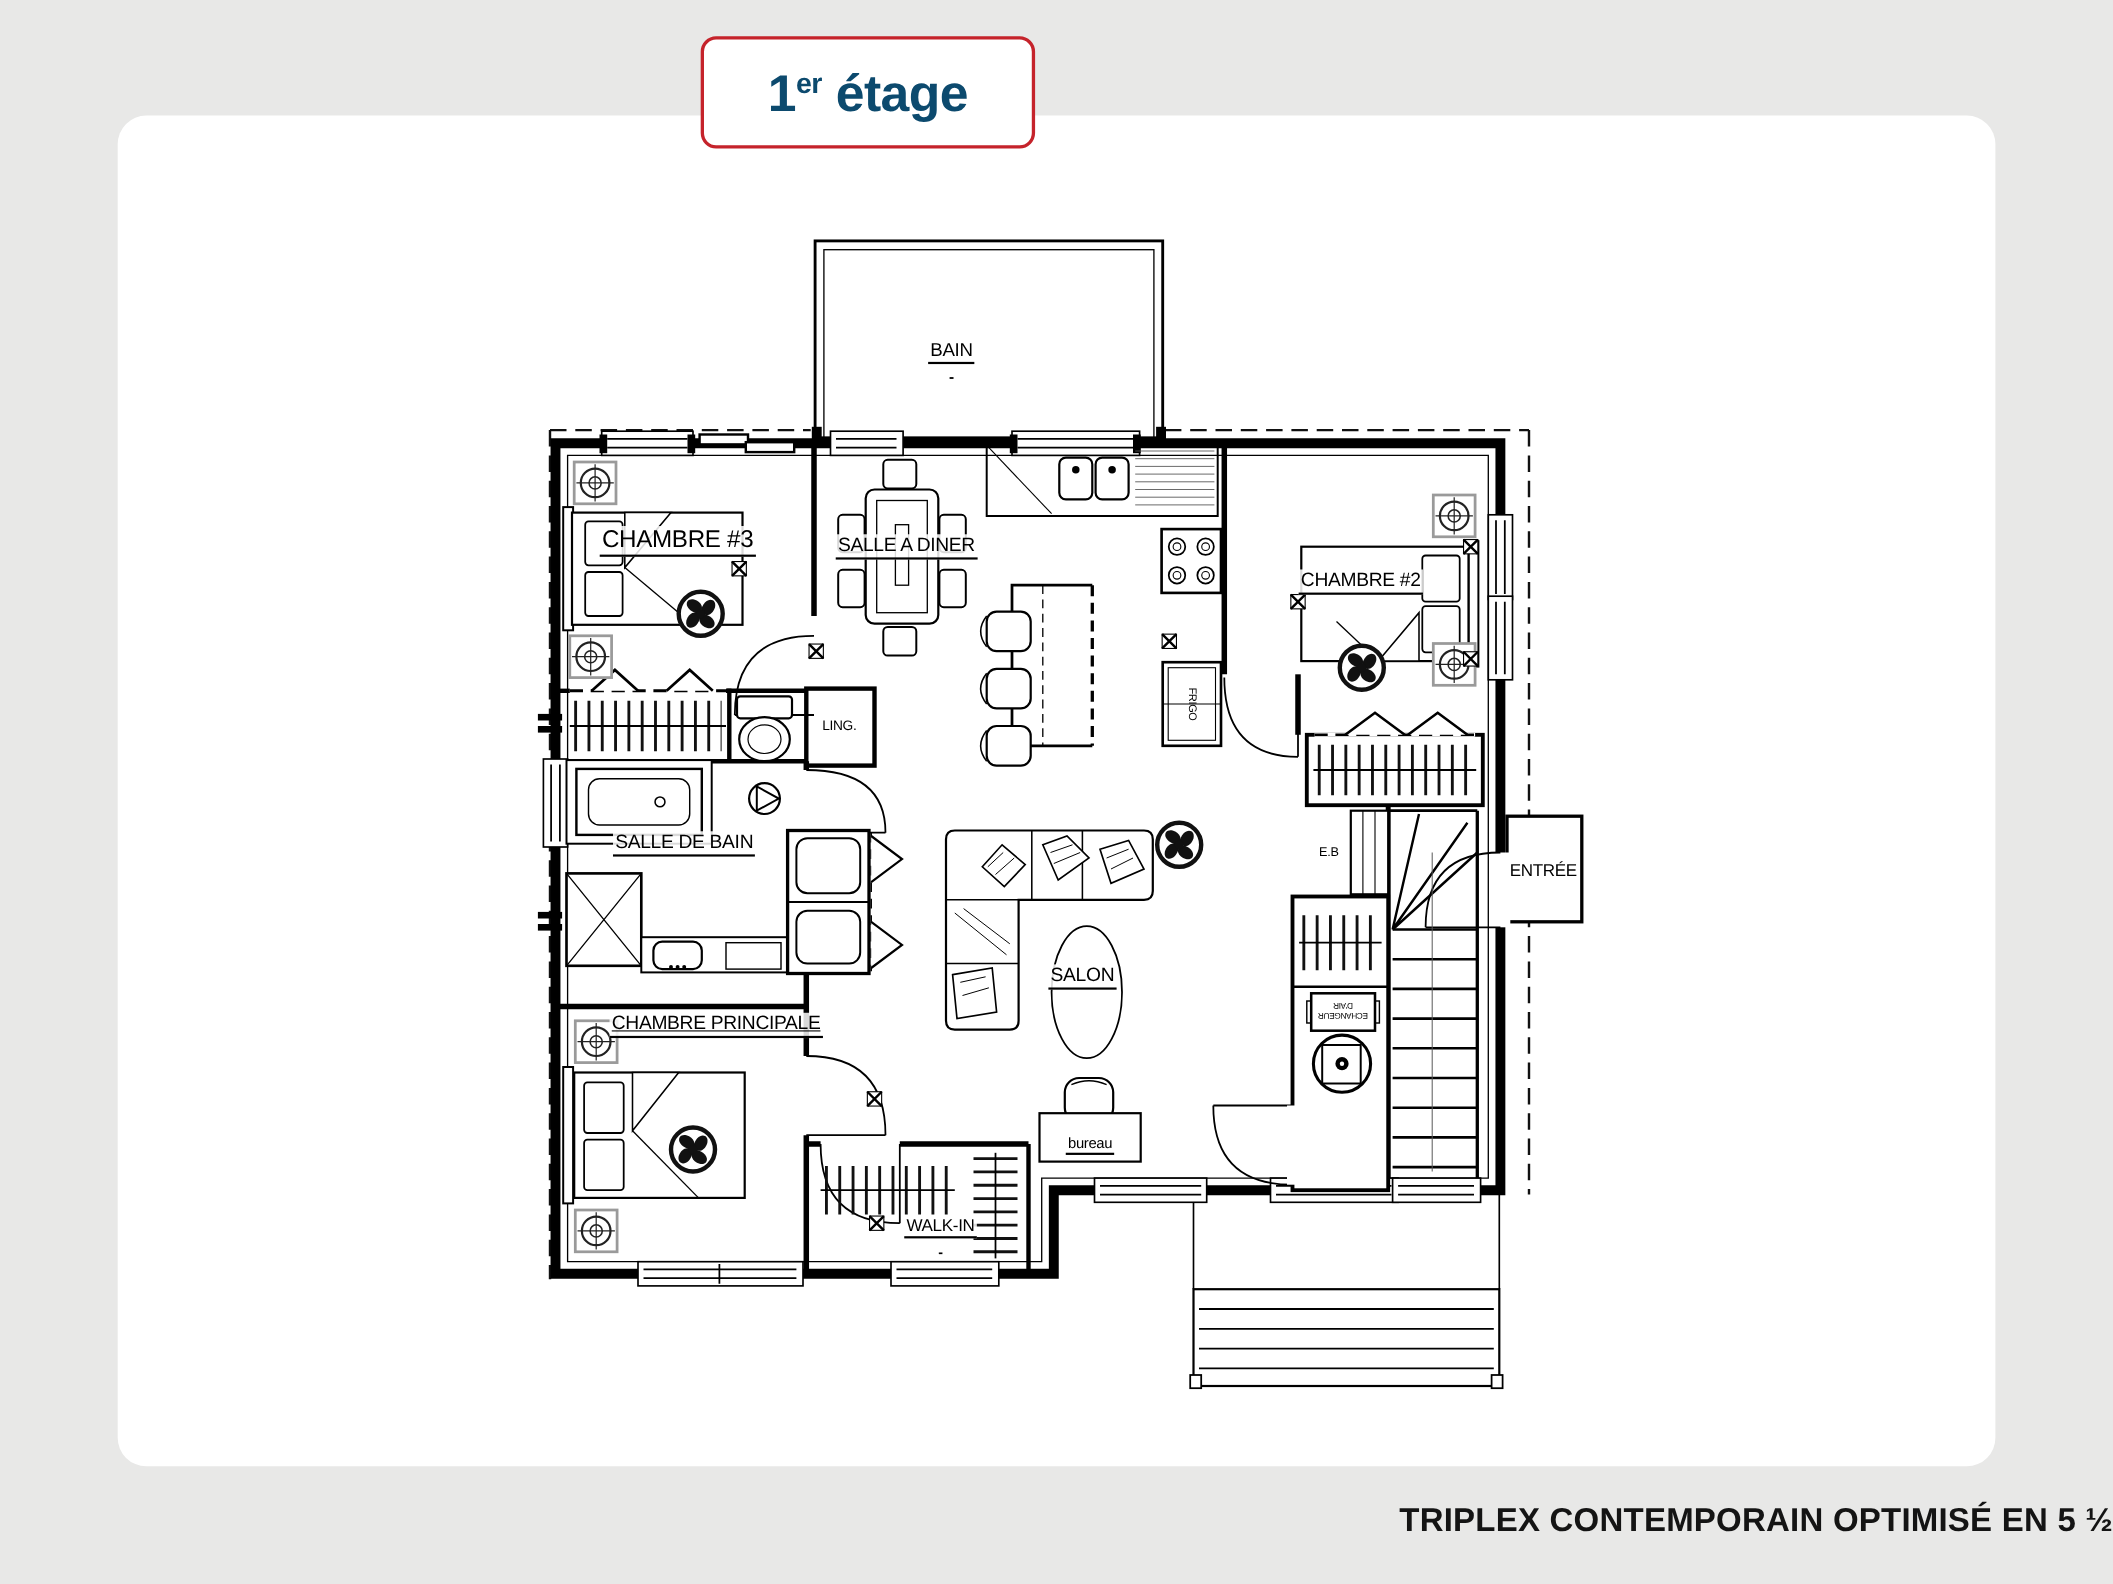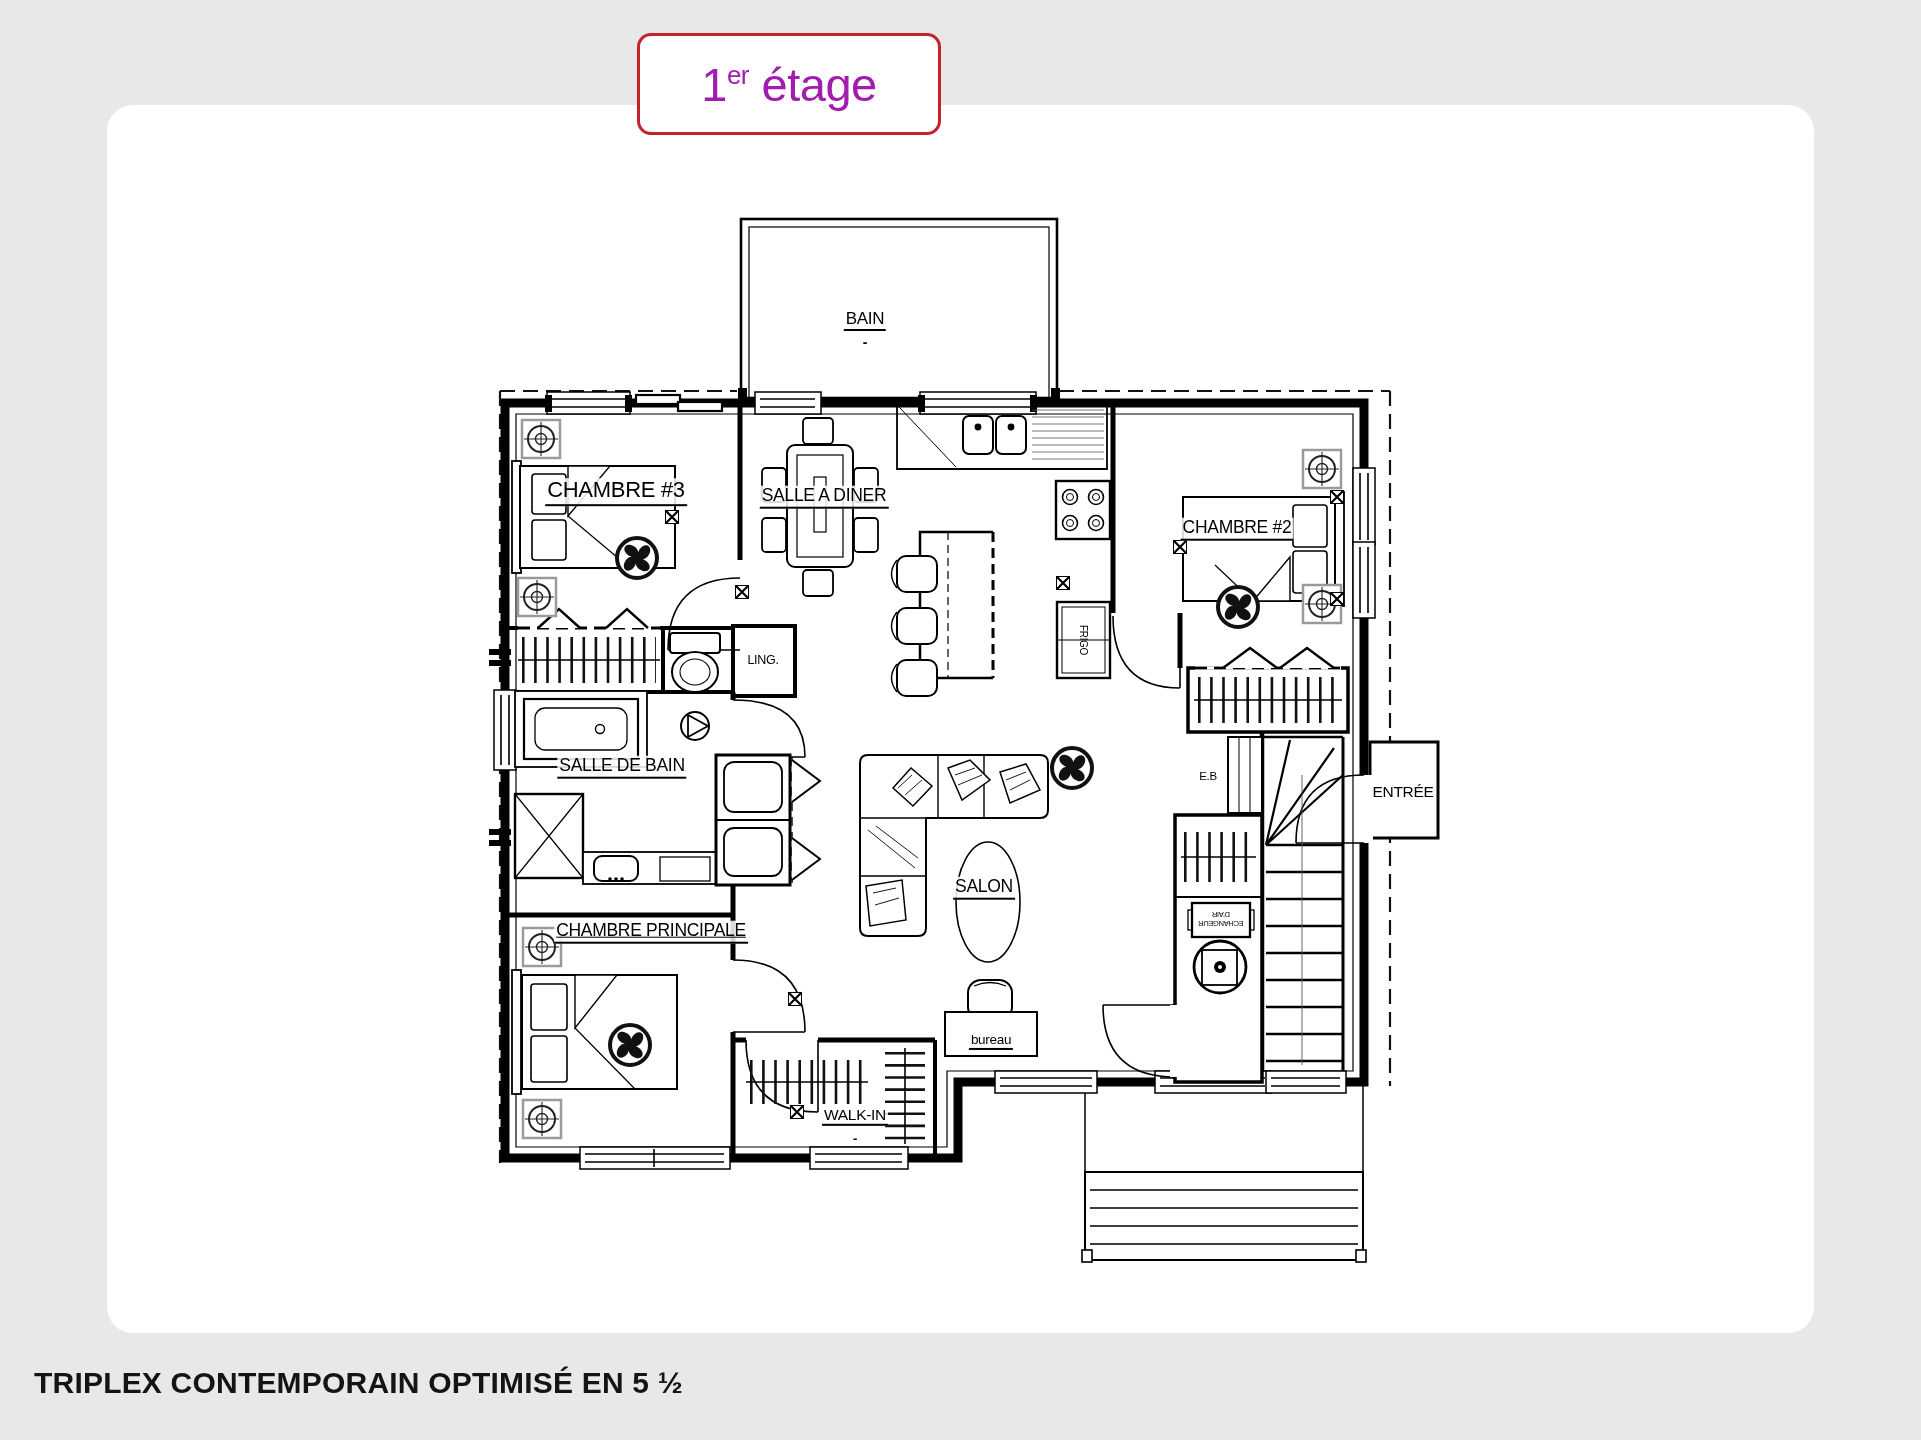--- a/index.html
+++ b/index.html
@@ -1,23 +1,23 @@
 <!DOCTYPE html>
 <html><head>
 <meta charset="utf-8">
 <style>
   html,body{margin:0;padding:0;width:1921px;height:1440px;overflow:hidden;}
   body{background:#e8e8e7;font-family:"Liberation Sans",sans-serif;position:relative;}
   #card{position:absolute;left:107px;top:105px;width:1707px;height:1228px;background:#fff;border-radius:26px;z-index:1;}
   #badge{position:absolute;left:637px;top:33px;width:298px;height:96px;background:#fff;border:3px solid #c5232b;
          border-radius:14px;z-index:6;display:flex;align-items:center;justify-content:center;}
-  #badge .t{font-size:47px;font-weight:normal;color:#a21caf;letter-spacing:-0.5px;}
+  #badge .t{font-size:47px;font-weight:bold;color:#0c4a6e;letter-spacing:-0.5px;}
   #badge sup{font-size:26px;vertical-align:super;line-height:0;}
-  #caption{position:absolute;left:0;right:0;top:1366px;text-align:left;z-index:6;
-           font-size:30px;font-weight:bold;color:#141414;letter-spacing:0.2px;margin-left:34px;}
+  #caption{position:absolute;left:0;right:0;top:1366px;text-align:right;z-index:6;
+           font-size:30px;font-weight:bold;color:#141414;letter-spacing:0.2px;}
   #plan-svg{position:absolute;left:0;top:0;width:1921px;height:1440px;z-index:2;}
   .lbl{position:absolute;transform:translate(-50%,-50%);color:#000;letter-spacing:-0.3px;white-space:nowrap;
        background:rgba(255,255,255,0.85);padding:0 2px;line-height:1.12;z-index:5;font-family:"Liberation Sans",sans-serif;}
   .lbl.u{border-bottom:2.5px solid #000;padding-bottom:1px;}
   .lbl.nobg{background:transparent;}
   .rot90{transform:translate(-50%,-50%) rotate(90deg);}
   .rot180{transform:translate(-50%,-50%) rotate(180deg);text-align:center;}
 </style>
 </head>
 <body>

